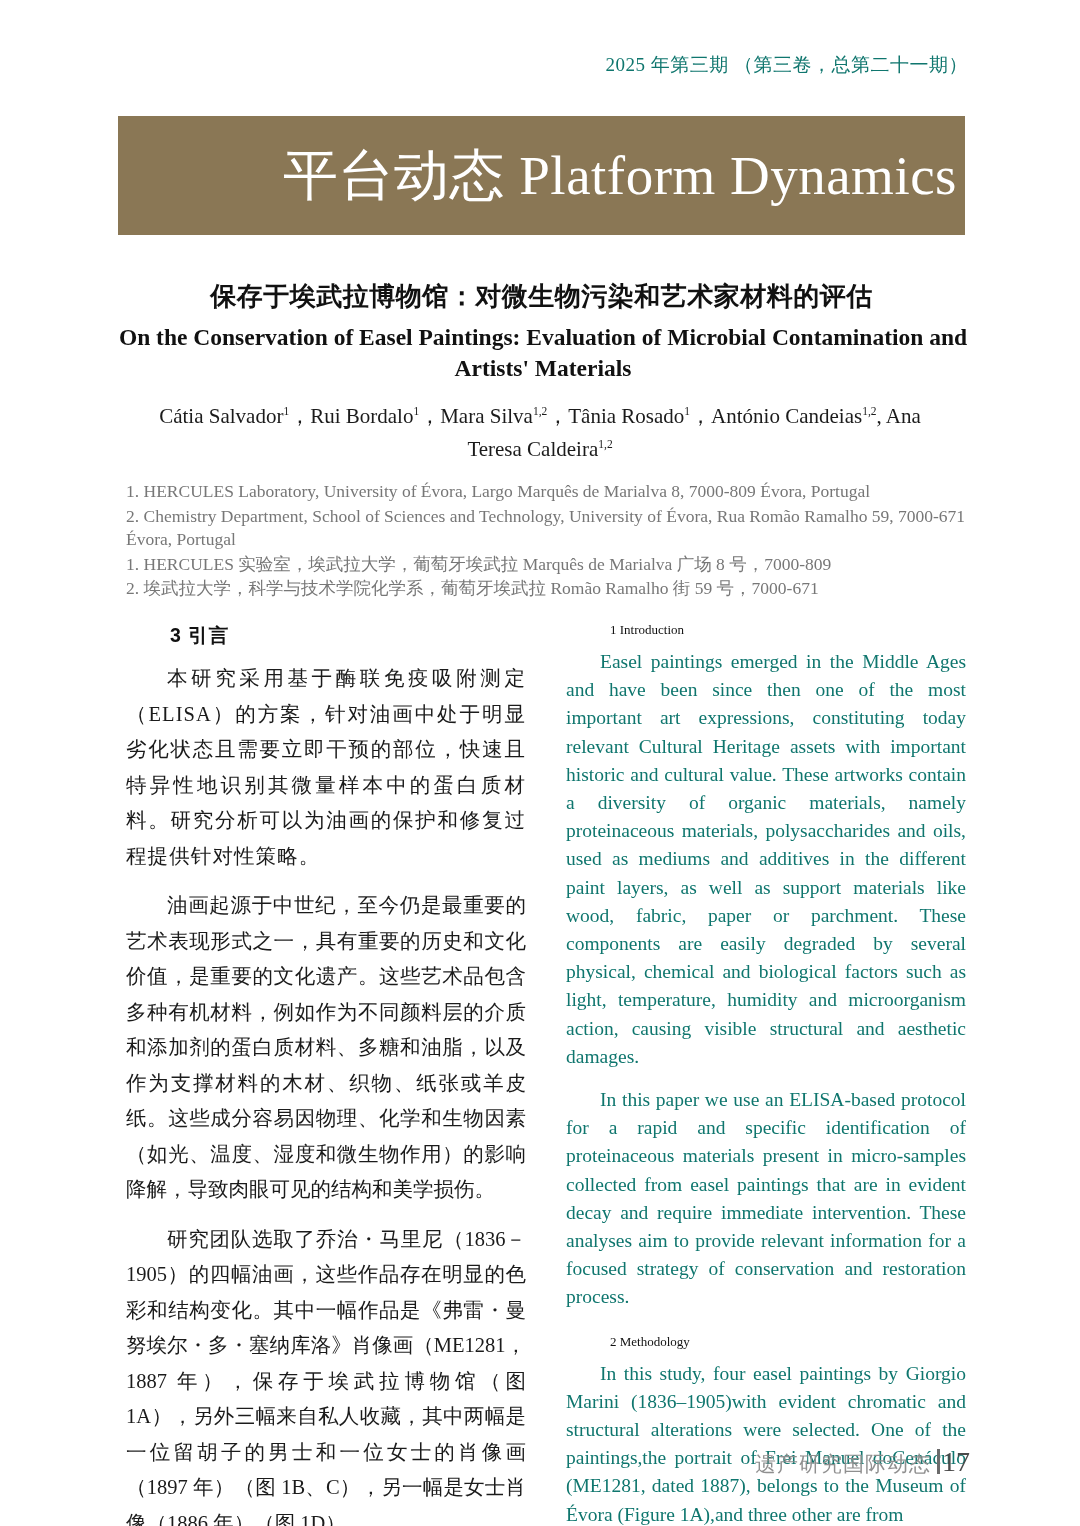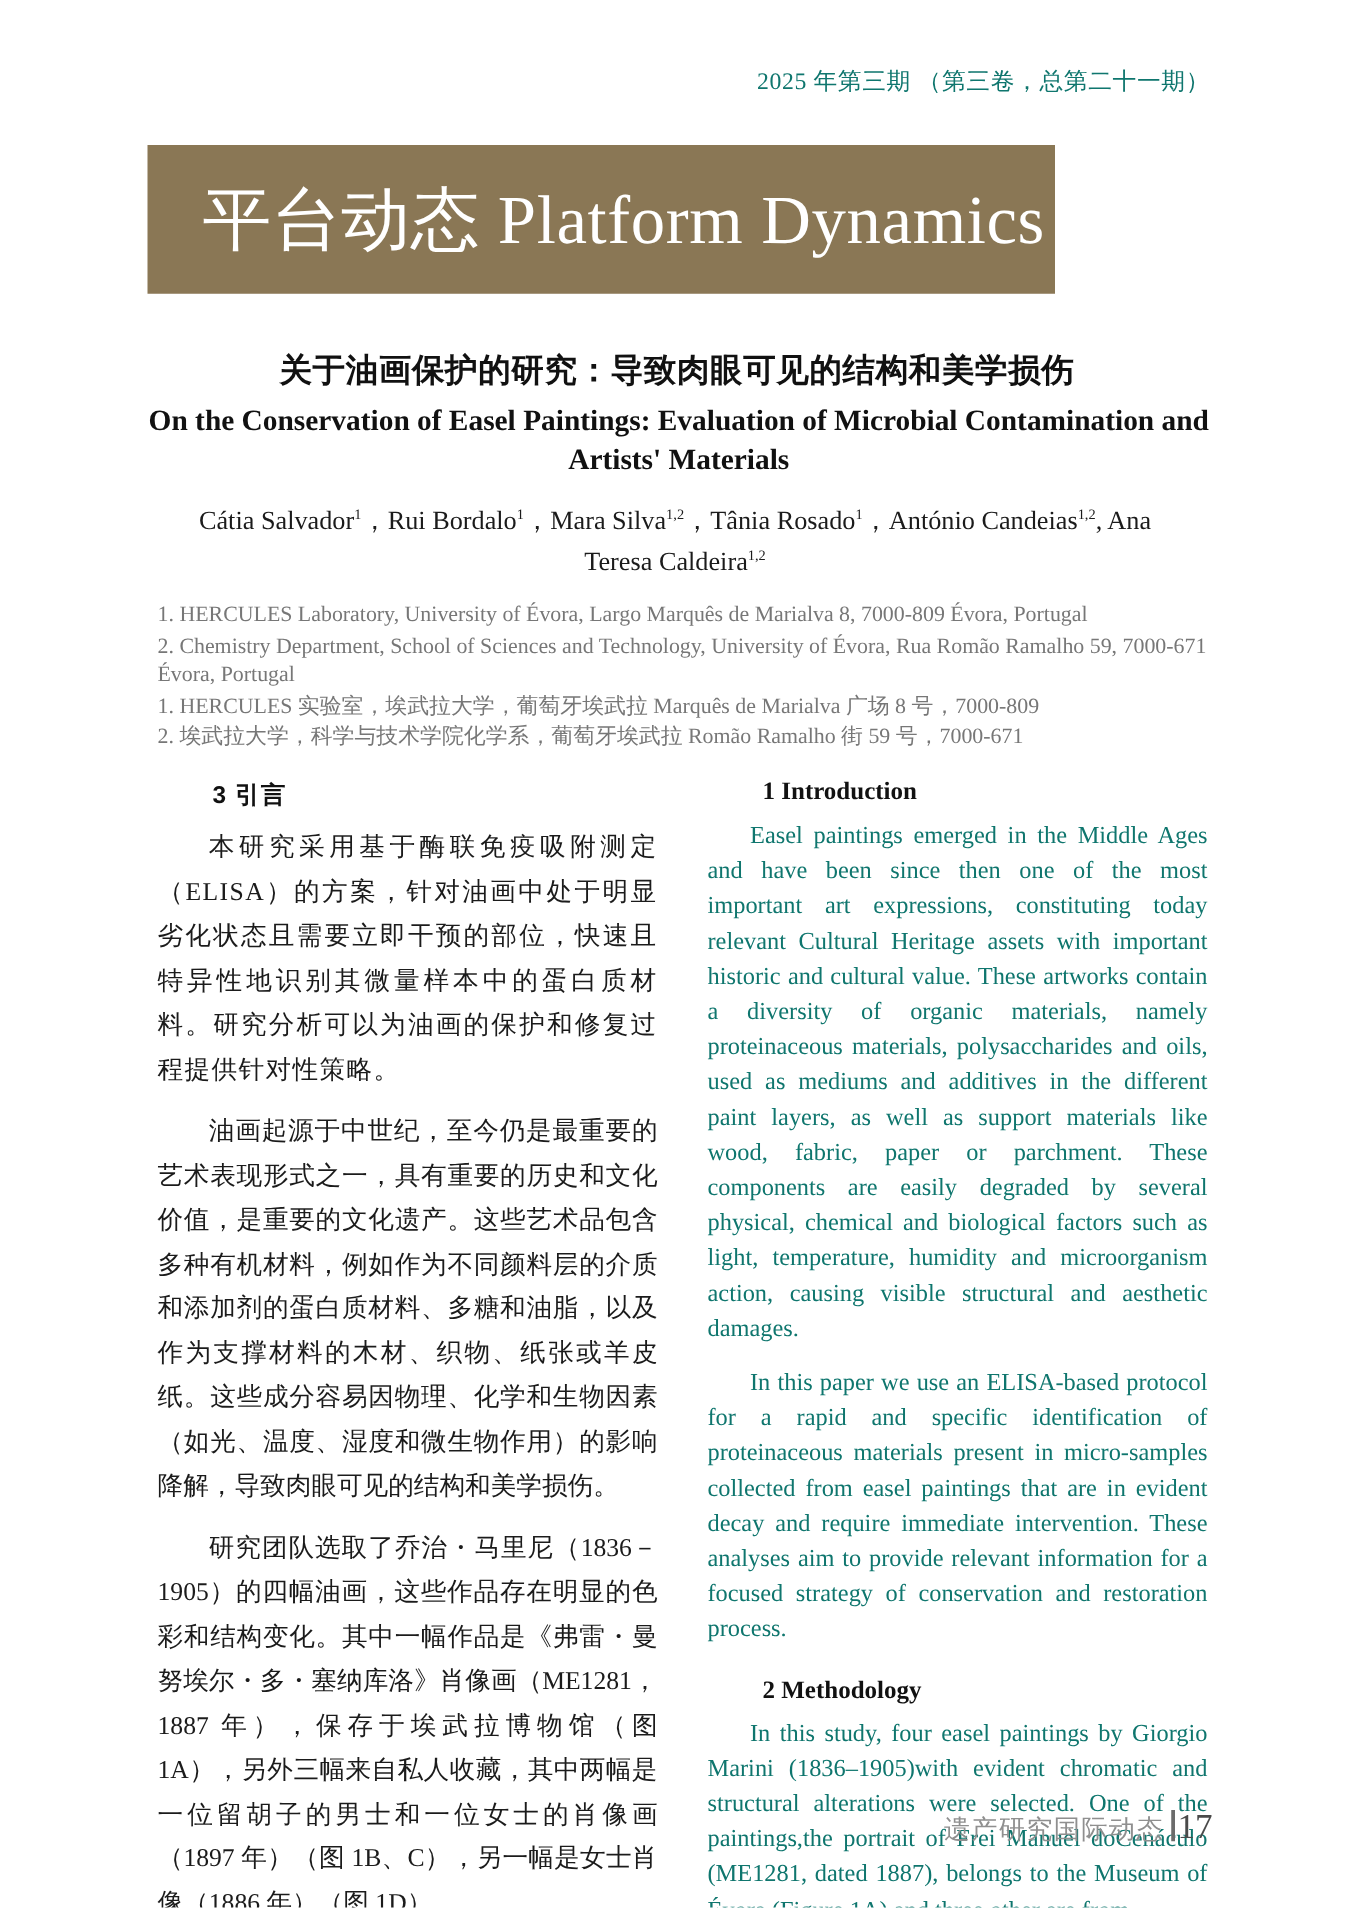--- a/index.html
+++ b/index.html
@@ -27,21 +27,21 @@
     font-size: 19px;
     letter-spacing: 0.5px;
     color: #0f766e;
   }
 
   
   .banner {
     position: absolute;
     left: 118px;
     top: 116px;
-    width: 726px;
+    width: 847px;
     height: 119px;
     background: #8a7755;
     box-sizing: border-box;
     display: flex;
     align-items: center;
     justify-content: flex-end;
     padding-right: 8px;
   }
   .banner-title {
     color: #ffffff;
@@ -139,22 +139,22 @@
     text-align: justify;
     text-justify: inter-ideograph;
     margin: 0 0 14px 0;
     text-indent: 41px;
     color: #1b1b1b;
   }
   .p-zh.spaced { letter-spacing: 1.1px; }
 
   .h-en {
     font-family: "Liberation Serif", "DejaVu Serif", serif;
-    font-size: 20px;
-    font-weight: bold;
+    font-size: 13px;
+    font-weight: normal;
     margin: 0 0 10px 0;
     padding-left: 44px;
     color: #111;
   }
   .h-en.gap { margin-top: 22px; }
 
   .p-en {
     font-family: "Liberation Serif", "DejaVu Serif", serif;
     font-size: 19.5px;
     line-height: 28.2px;
@@ -195,21 +195,21 @@
 </style>
 </head>
 <body>
 
 <div class="running-head">2025  年第三期  （第三卷，总第二十一期）</div>
 
 <div class="banner">
   <div class="banner-title">平台动态 Platform Dynamics</div>
 </div>
 
-<div class="title-zh">关于油画保护的研究：导致肉眼可见的结构和美学损伤</div>
+<div class="title-zh">保存于埃武拉博物馆：对微生物污染和艺术家材料的评估</div>
 <div class="title-en">On the Conservation of Easel Paintings: Evaluation of Microbial Contamination and Artists' Materials</div>
 
 <div class="authors">Cátia Salvador<sup>1</sup>，Rui Bordalo<sup>1</sup>，Mara Silva<sup>1,2</sup>，Tânia Rosado<sup>1</sup>，António Candeias<sup>1,2</sup>, Ana Teresa Caldeira<sup>1,2</sup></div>
 
 <div class="affiliations">
   <p class="aff-line">1. HERCULES Laboratory, University of Évora, Largo Marquês de Marialva 8, 7000-809 Évora, Portugal</p>
   <p class="aff-line">2. Chemistry Department, School of Sciences and Technology, University of Évora, Rua Romão Ramalho 59, 7000-671 Évora, Portugal</p>
   <p class="aff-line">1. HERCULES 实验室，埃武拉大学，葡萄牙埃武拉 Marquês de Marialva 广场 8 号，7000-809</p>
   <p class="aff-line">2. 埃武拉大学，科学与技术学院化学系，葡萄牙埃武拉 Romão Ramalho 街 59 号，7000-671</p>
 </div>

